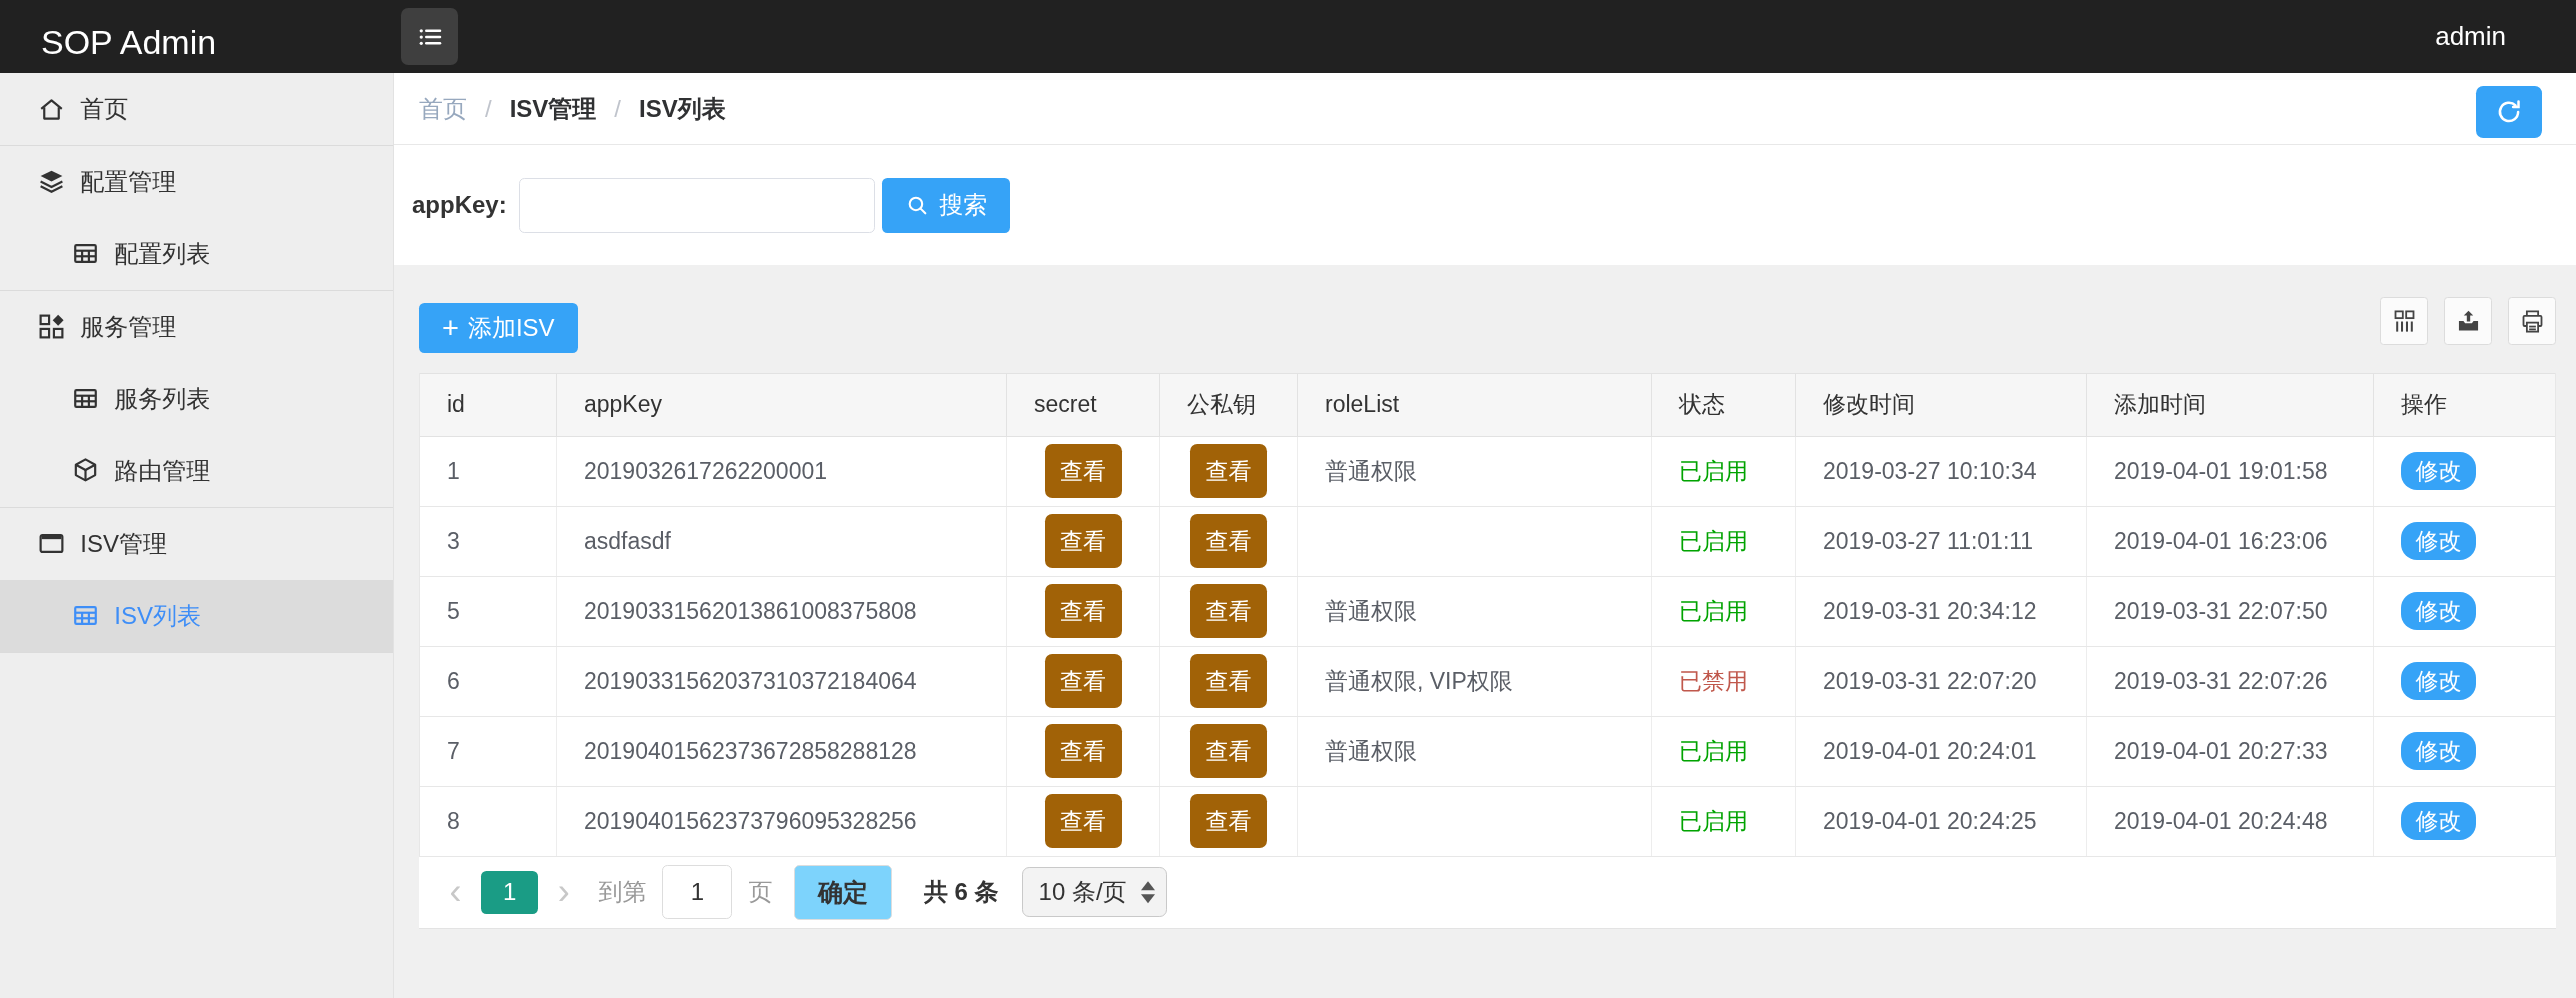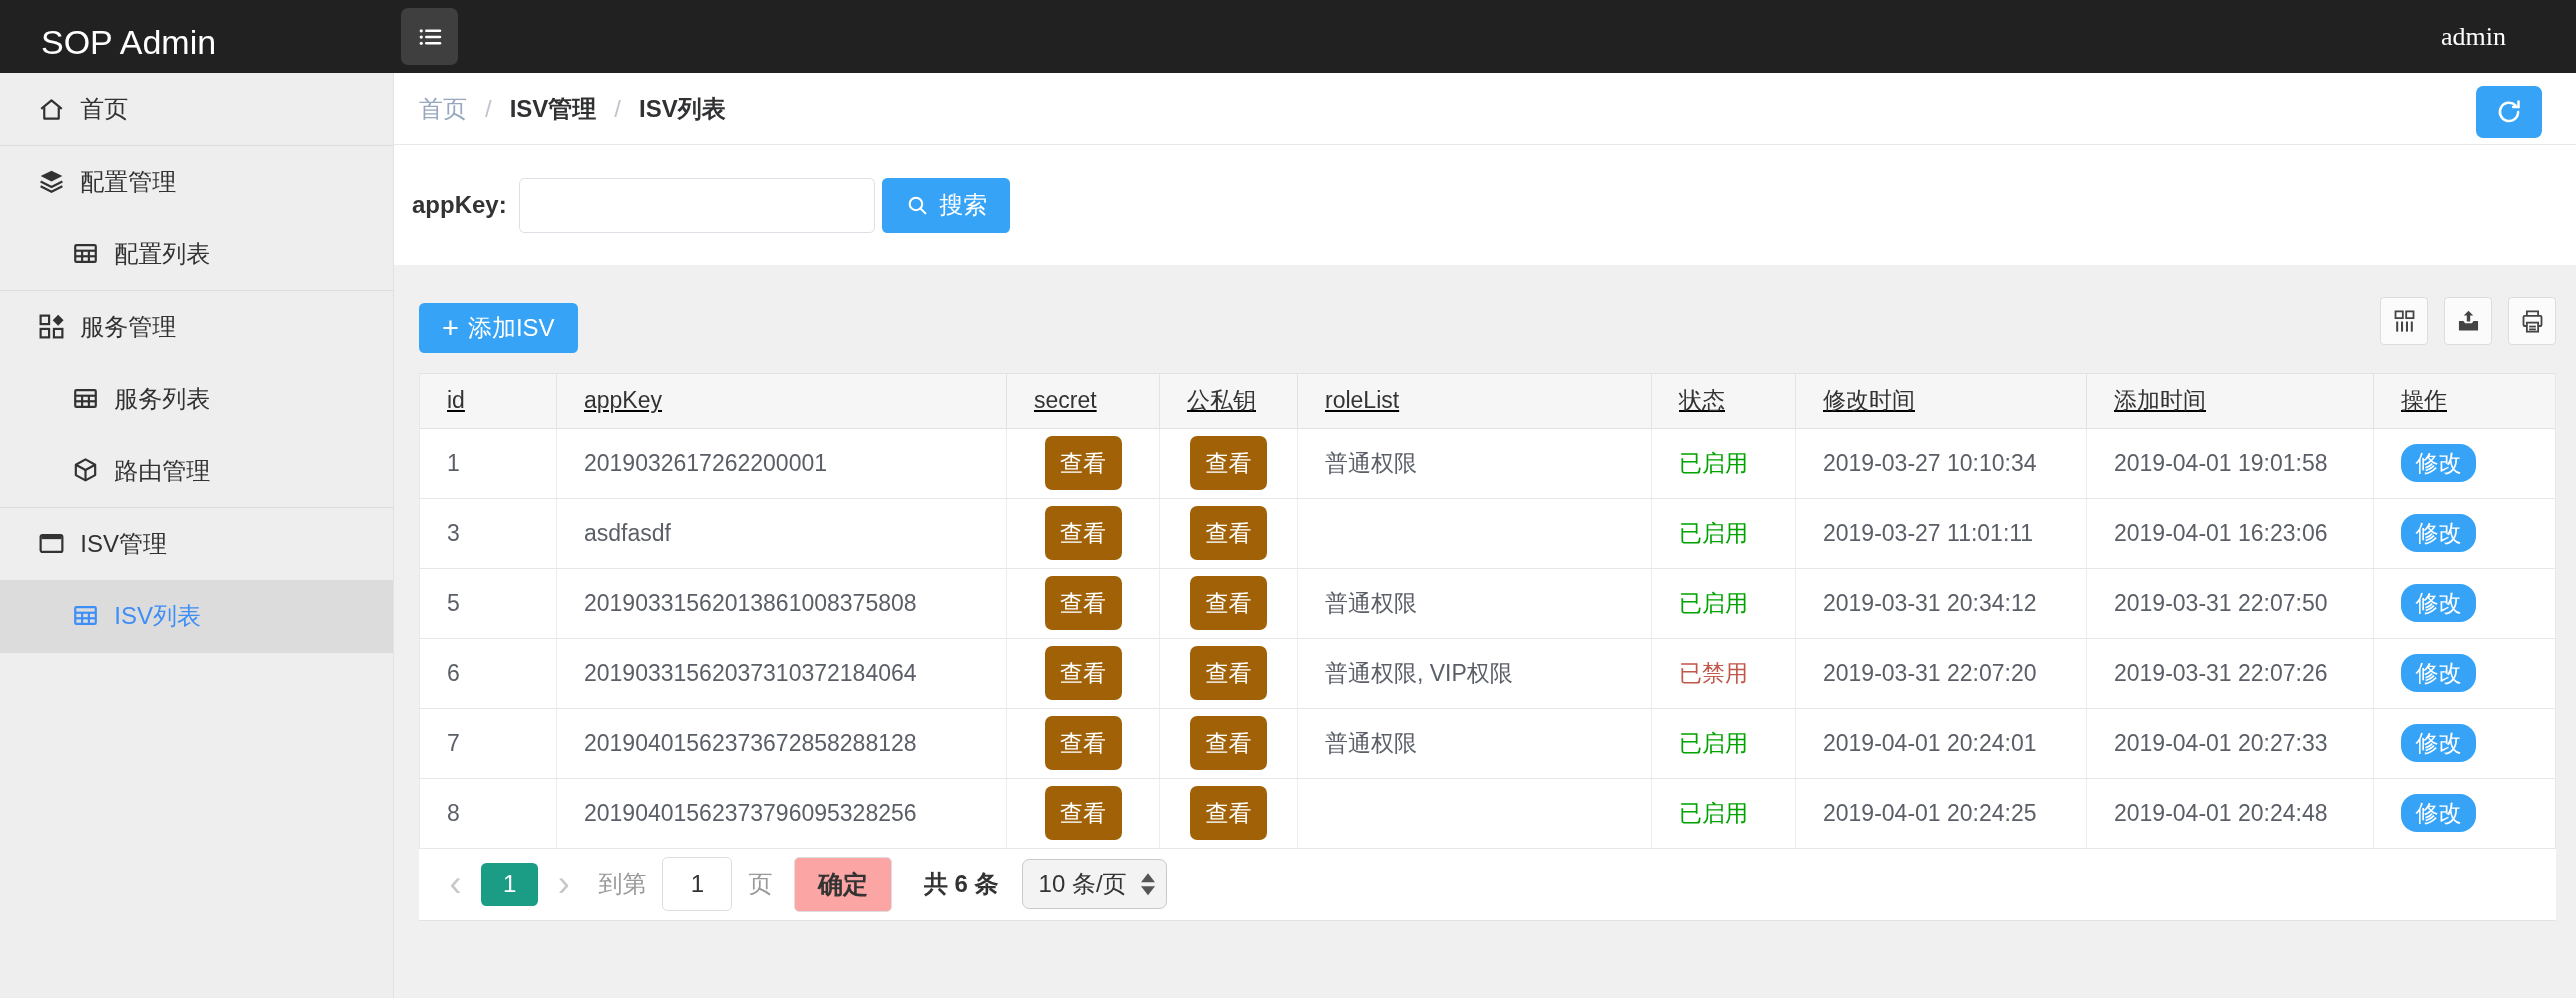--- a/index.html
+++ b/index.html
@@ -3,21 +3,21 @@
 <meta charset="utf-8">
 <style>
   * { box-sizing: border-box; margin: 0; padding: 0; }
   html,body { width: 2576px; height: 999px; overflow: hidden;
     font-family: "Liberation Sans", "DejaVu Sans", sans-serif; background: #f0f0f0; }
 
   
   .topbar { position: absolute; left:0; top:0; width:2576px; height:73px; background:#212121; z-index:10; }
   .logo { position:absolute; left:41px; top:6px; height:93px; line-height:73px; color:#fff; font-size:34px; font-weight:500; }
   .hamburger { position:absolute; left:401px; top:8px; width:57px; height:57px; background:#3f3f3f; border:none; border-radius:7.2px; cursor:pointer; display:flex; align-items:center; justify-content:center; }
-  .topbar-user { position:absolute; right:70px; top:0; height:73px; line-height:73px; color:#fff; font-size:26px;font-family:Liberation Serif, serif; }
+  .topbar-user { position:absolute; right:70px; top:0; height:73px; line-height:73px; color:#fff; font-size:26px; }
 
   
   .sidebar { position:absolute; left:0; top:73px; width:394px; bottom:0; background:#eeeeee; border-right:0.9px solid #e2e2e2; }
   .side-item { display:flex; align-items:center; height:72px; color:#323232; font-size:24px; cursor:pointer; }
   .side-item.lvl1 { padding-left:36px; }
   .side-item.lvl2 { padding-left:70px; }
   .side-item .sicon { display:inline-flex; width:30px; height:30px; margin-right:14.3px; align-items:center; justify-content:center; }
   .side-item .sicon svg { width:29px; height:29px; }
   .side-item.active { background:#dcdcdc; color:#3e8ef7; }
   .side-sep { height:0.9px; background:#dbdbdb; }
@@ -39,38 +39,38 @@
   .card { margin:0 19.7px 0 25px; position:relative; }
   .card-toolbar { padding:38px 0 19.7px 0; position:relative; }
   .add-btn { height:50px; padding:0 23px; background:#36a3f7; color:#fff; border:none; border-radius:5.4px; font-size:24px; display:flex; align-items:center; gap:9px; cursor:pointer; }
   .add-btn .plus { font-size:29px; font-weight:400; line-height:1; }
   .tool-icons { position:absolute; right:0; top:32px; display:flex; gap:16px; }
   .tool-btn { width:48px; height:48px; background:#fbfbfb; border:0.9px solid #dcdcdc; border-radius:3.6px; display:flex; align-items:center; justify-content:center; cursor:pointer; }
 
   
   .tbl { background:#fff; border-left:0.9px solid #e7e7e7; border-right:0.9px solid #e7e7e7; }
   .thead, .trow { display:grid; grid-template-columns:137px 450px 153px 138px 354px 144px 291px 287px 182px; }
-  .thead { background:#f6f6f6; border-top:0.9px solid #e2e2e2; border-bottom:0.9px solid #e2e2e2; height:56px;text-decoration:underline; }
+  .thead { background:#f6f6f6; border-top:0.9px solid #e2e2e2; border-bottom:0.9px solid #e2e2e2; height:64px; }
   .thead .hc { display:flex; align-items:center; padding-left:27px; font-size:23px; color:#333; border-right:0.9px solid #e2e2e2; }
   .thead .hc:last-child { border-right:none; }
   .trow { height:70px; border-bottom:0.9px solid #e7e7e7; background:#fff; }
   .trow .c { display:flex; align-items:center; padding-left:27px; font-size:23px; color:#5a5e66; border-right:0.9px solid #ededed; overflow:hidden; }
   .trow .c:last-child { border-right:none; }
   .trow .c.center { justify-content:center; padding-left:0; }
   .btn-teal { min-width:77px; height:54px; background:#a16207; color:#fff; border:none; border-radius:7.2px; font-size:23px; cursor:pointer; }
   .btn-blue { min-width:75px; height:38px; background:#36a3f7; color:#fff; border:none; border-radius:16px; font-size:23px; cursor:pointer; }
 
   
   .pager { height:72px; background:#fff; border-bottom:0.9px solid #e3e3e3; display:flex; align-items:center; padding-left:27px; font-size:24px; }
   .pg-arrow { color:#c8c8c8; font-size:36px; line-height:1; background:none; border:none; cursor:pointer; padding:0 3.6px; }
   .pg-page { width:57px; height:43px; margin:0 16px; background:#1a9c85; color:#fff; border:none; border-radius:5.4px; font-size:24px; cursor:pointer; }
   .pg-goto { color:#999; margin-left:25px; }
   .pg-input { width:70px; height:54px; margin:0 16px; border:0.9px solid #ddd; border-radius:5.4px; text-align:center; font-size:24px; color:#333; outline:none; }
   .pg-unit { color:#999; }
-  .pg-confirm { height:55px; margin-left:21.5px; padding:8px 23px; background:#fca5a5; border:0.9px solid #ddd; border-radius:5.4px; font-size:25px; font-weight:700; color:#333; cursor:pointer; }
+  .pg-confirm { height:55px; margin-left:21.5px; padding:8px 23px; background:#7dd3fc; border:0.9px solid #ddd; border-radius:5.4px; font-size:25px; font-weight:700; color:#333; cursor:pointer; }
   .pg-total { margin-left:32px; color:#333; font-weight:600; }
   .pg-select { height:50px; margin-left:23px; padding:0 39px 0 16px; background:#f3f3f3; border:0.9px solid #c9c9c9; border-radius:7.2px; display:flex; align-items:center; position:relative; color:#333; cursor:pointer;text-align:right; }
   .pg-select .arrows { position:absolute; right:10.7px; top:50%; transform:translateY(-50%); display:flex; flex-direction:column; gap:3.6px; }
   .pg-select .arrows i { display:block; width:0; height:0; border-left:7.2px solid transparent; border-right:7.2px solid transparent; }
   .pg-select .arrows .up { border-bottom:9px solid #555; }
   .pg-select .arrows .dn { border-top:9px solid #555; }
 </style>
 </head>
 <body>
 

